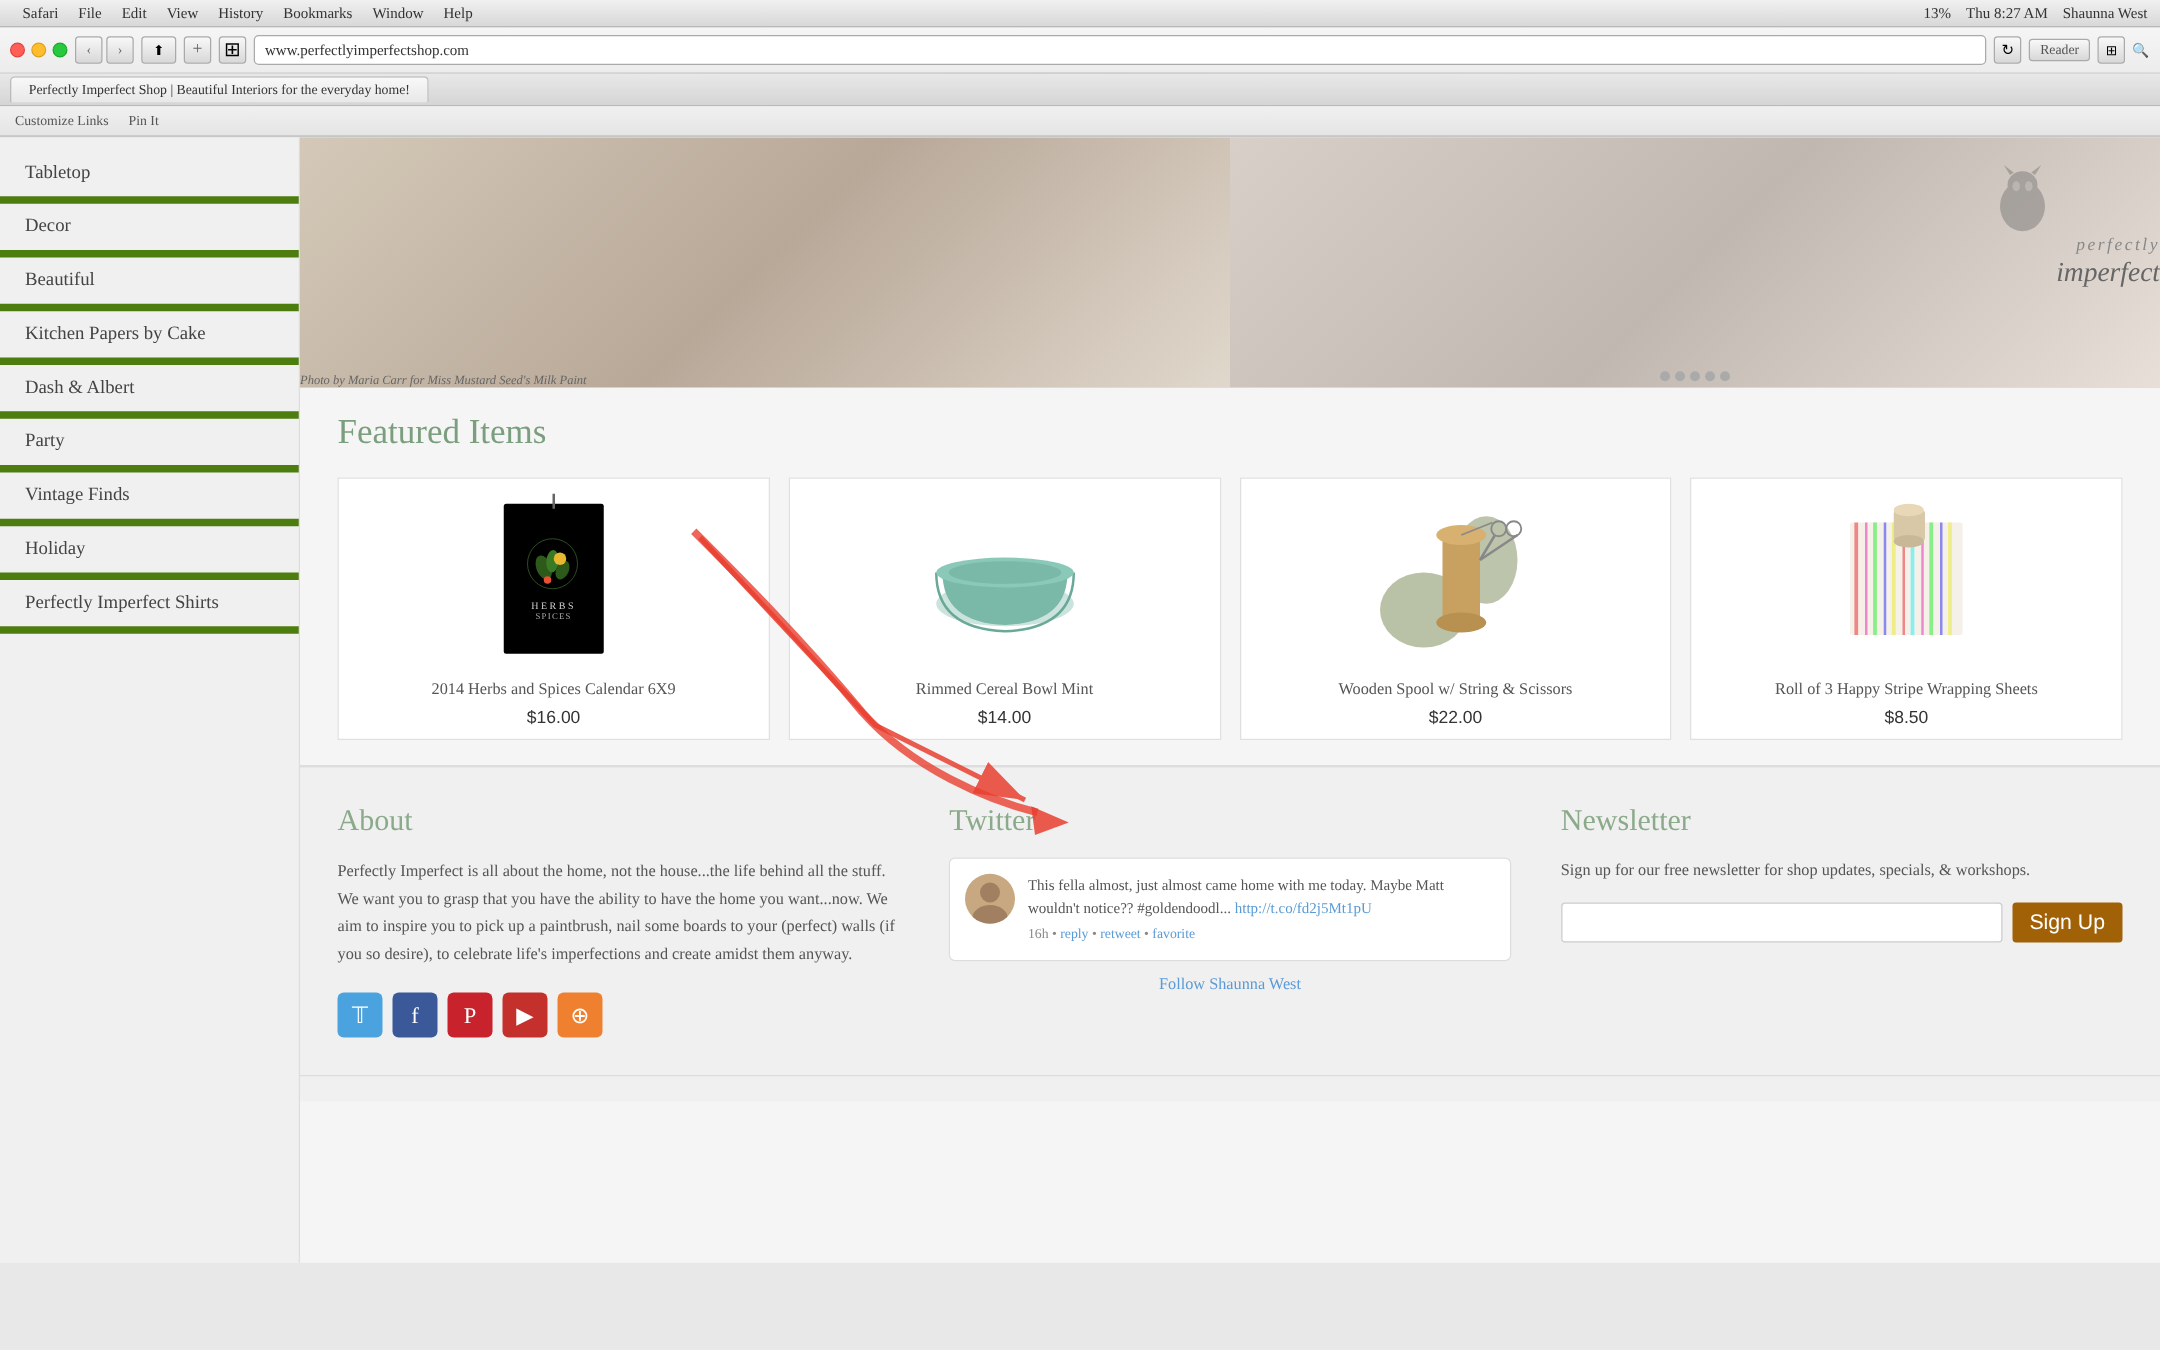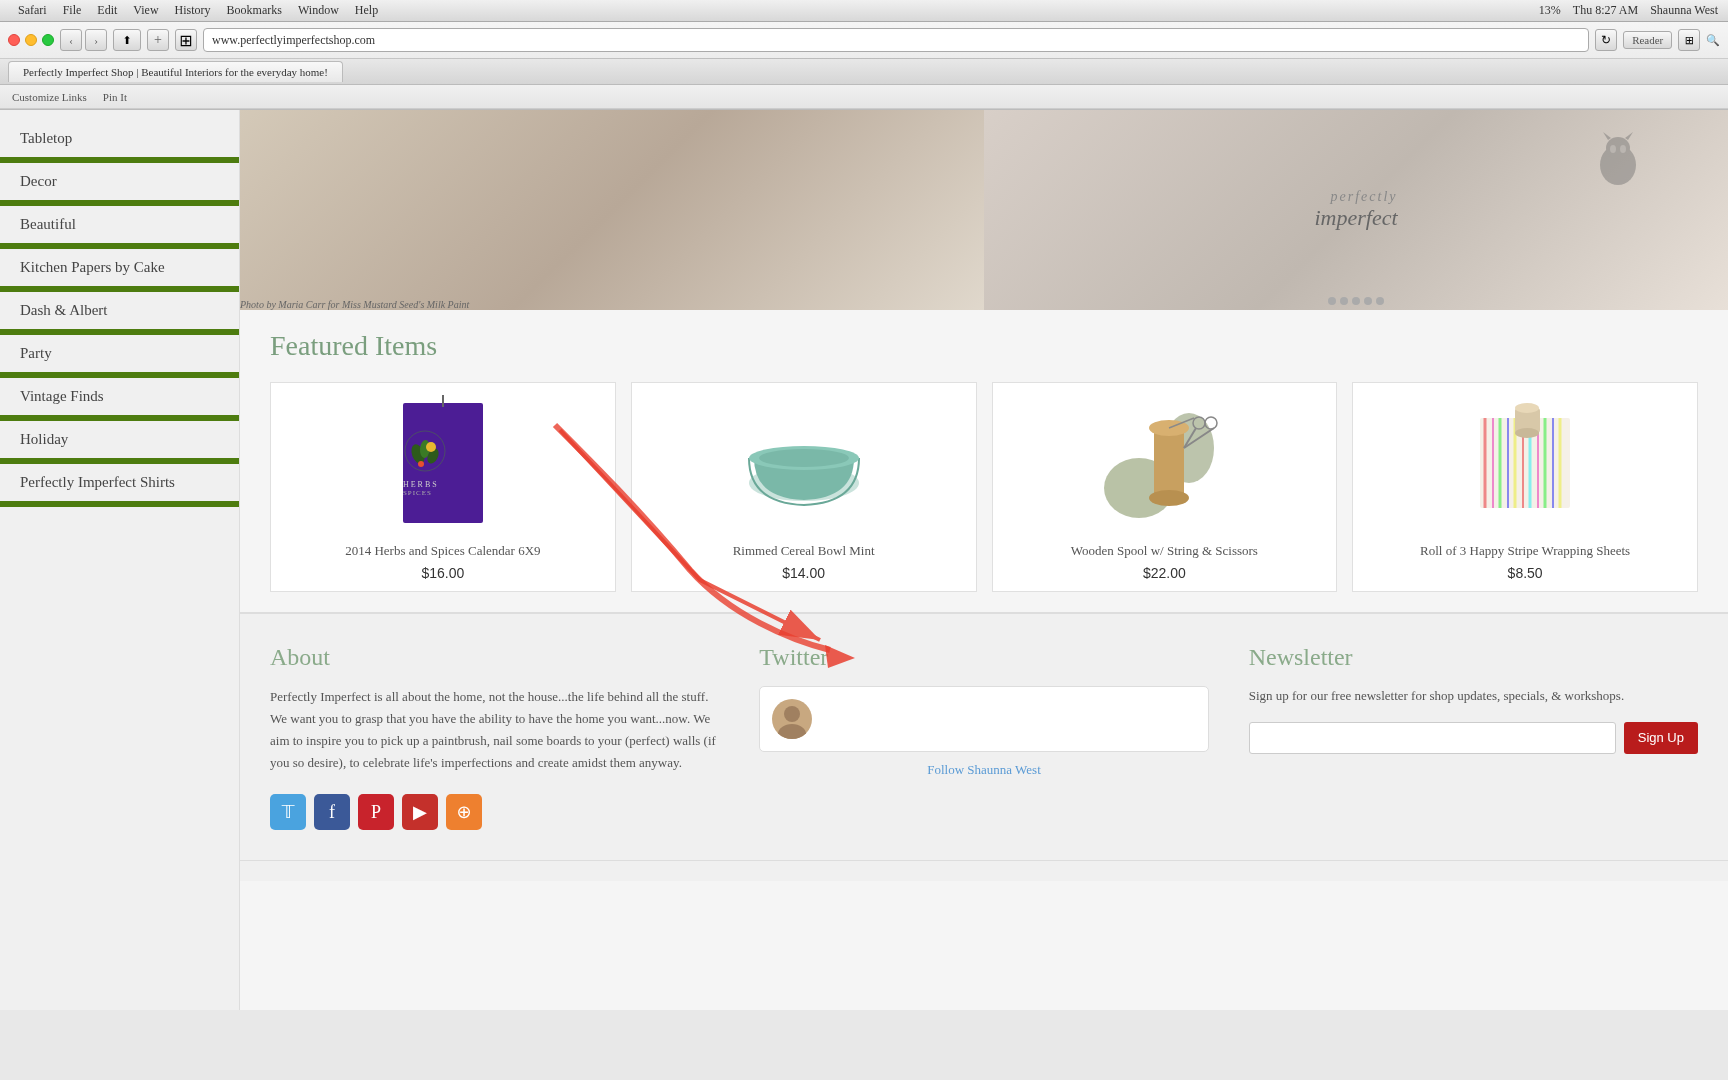--- a/index.html
+++ b/index.html
@@ -152,21 +152,21 @@
       font-size: 10px;
       color: #666;
       font-style: italic;
     }
     .hero-right {
       width: 50%;
       height: 100%;
       background: linear-gradient(135deg, #d8cfc8 0%, #c0b8b0 50%, #e8e0d8 100%);
       display: flex;
       align-items: center;
-      justify-content: center;
+      justify-content: flex-end;
       position: relative;
     }
     .hero-logo {
       font-size: 28px;
       color: #555;
       font-style: italic;
       font-family: Georgia, serif;
       text-align: right;
     }
     .hero-dots {
@@ -227,24 +227,24 @@
     .item-price {
       font-size: 14px;
       color: #333;
       font-family: Liberation Sans, sans-serif;
     }
 
     
     .herb-calendar {
       width: 80px;
       height: 120px;
-      background: #4c1d95;
+      background: #000000;
       display: flex;
       flex-direction: column;
-      align-items: flex-start;
+      align-items: center;
       justify-content: center;
       color: white;
       font-size: 11px;
       position: relative;
       border-radius: 2px;
     }
     .herb-calendar::before {
       content: '';
       position: absolute;
       top: -8px;
@@ -355,26 +355,26 @@
     .newsletter-input {
       flex: 1;
       height: 32px;
       border: 1px solid #ccc;
       border-radius: 3px;
       padding: 0 8px;
       font-size: 13px;
       background: white;
     }
     .signup-btn {
-      background: #b91c1c;
+      background: #a16207;
       color: white;
       border: none;
       border-radius: 3px;
       padding: 0 14px;
-      font-size: 13px;
+      font-size: 17px;
       cursor: pointer;
       height: 32px;
     }
 
     .page-container {
       position: relative;
     }
 
     
     .page-footer {
@@ -597,20 +597,30 @@
         <div class="twitter-col">
           <h3 class="section-heading">Twitter</h3>
           <div class="tweet-card">
             <div class="tweet-avatar">
 
               <svg width="40" height="40" viewBox="0 0 40 40">
                 <circle cx="20" cy="15" r="8" fill="#a08060"></circle>
                 <ellipse cx="20" cy="35" rx="14" ry="10" fill="#a08060"></ellipse>
               </svg>
             </div>
+            <div class="tweet-content">
+              <span>This fella almost, just almost came home with me today. Maybe Matt wouldn't notice?? #goldendoodl...</span>
+              <span class="tweet-link">http://t.co/fd2j5Mt1pU</span>
+              <div class="tweet-meta">
+                <span>16h</span>
+                • <a>reply</a>
+                • <a>retweet</a>
+                • <a>favorite</a>
+              </div>
+            </div>
           </div>
           <div class="follow-link">Follow Shaunna West</div>
         </div>
 
         <div class="newsletter-col">
           <h3 class="section-heading">Newsletter</h3>
           <p class="newsletter-text">Sign up for our free newsletter for shop updates, specials, &amp; workshops.</p>
           <div class="newsletter-form">
             <input type="email" class="newsletter-input" style="">
             <button class="signup-btn">Sign Up</button>

